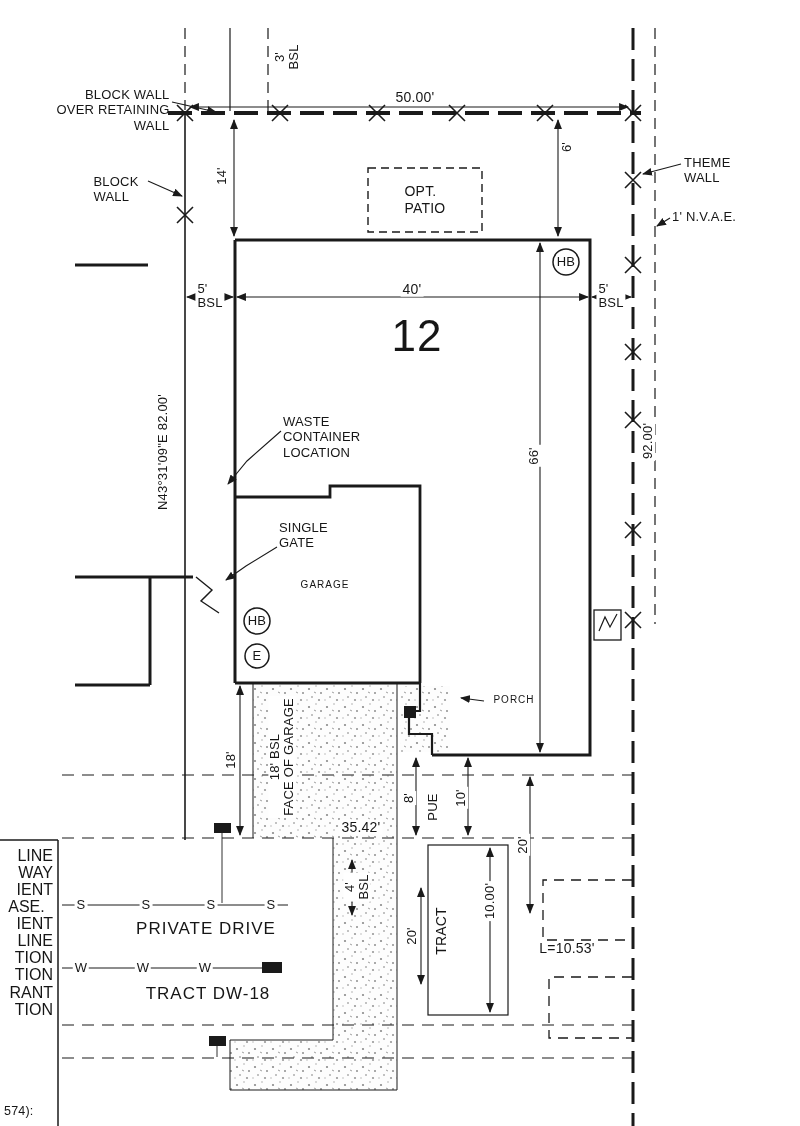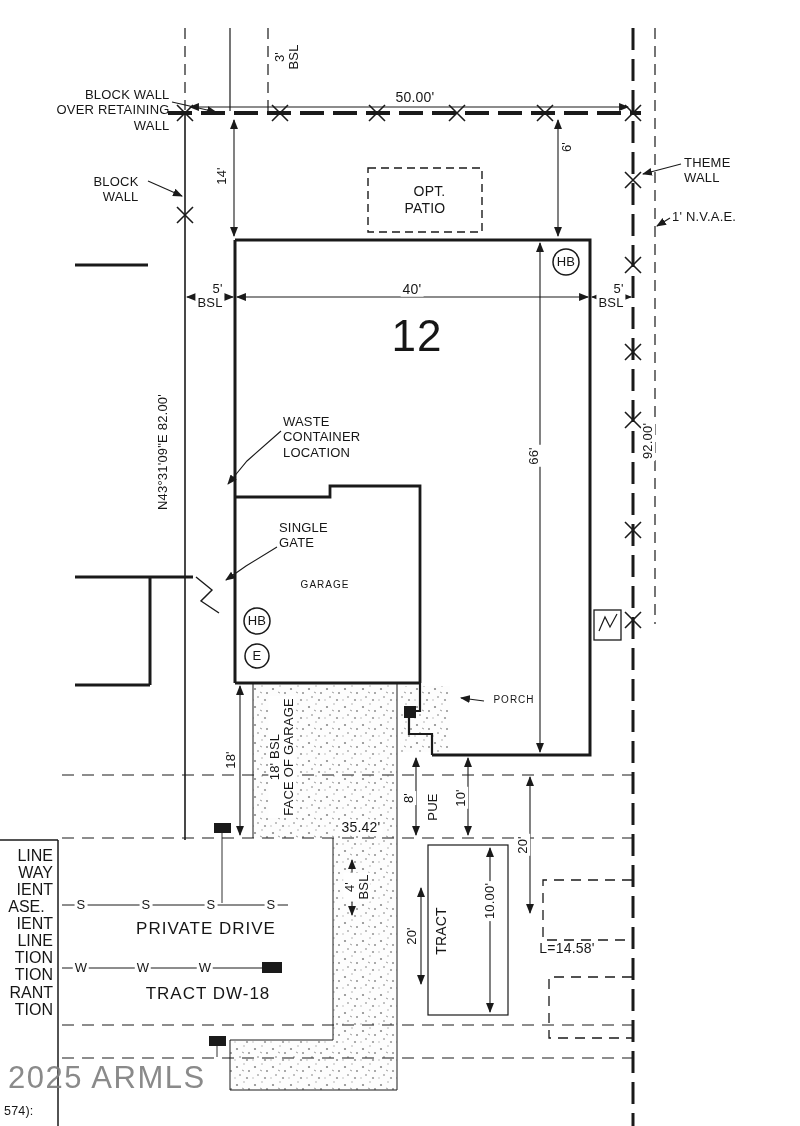--- a/index.html
+++ b/index.html
@@ -1,20 +1,20 @@
 <!DOCTYPE html>
 <html><head>
 <meta charset="utf-8">
 <style>
   html,body{margin:0;padding:0;background:#fff;}
   .canvas{position:relative;width:800px;height:1126px;background:#ffffff;overflow:hidden;
           font-family:"Liberation Sans",sans-serif;color:#161616;}
   svg{position:absolute;left:0;top:0;}
   .lbl{position:absolute;font-size:13px;line-height:1.18;white-space:pre-line;letter-spacing:.2px;color:#161616;}
-  .c{transform:translate(-50%,-50%);text-align:right;}
+  .c{transform:translate(-50%,-50%);text-align:left;}
   .cr{transform:translate(-50%,-50%) rotate(-90deg);text-align:center;}
   .bg{background:#fff;padding:0 2px;line-height:1.05;}
   .ral{text-align:right;}
   .s12{font-size:12.5px}.s14{font-size:14px}.s15{font-size:10px;letter-spacing:1px}
   .s17{font-size:17px;letter-spacing:1px}.s20{font-size:20px;letter-spacing:1px}
   .s34{font-size:44px;letter-spacing:1px}
   .lg{position:absolute;left:0;width:53px;text-align:right;font-size:16px;color:#161616;}
   .wm{position:absolute;font-size:31px;letter-spacing:1.5px;color:rgba(125,125,125,.9);
       font-family:"Liberation Sans",sans-serif;white-space:nowrap;}
 </style>
@@ -219,21 +219,21 @@
   <div class="lbl cr bg" style="left:433px;top:807px;">PUE</div>
   <div class="lbl cr bg" style="left:461px;top:798px;">10'</div>
   <div class="lbl cr bg" style="left:523px;top:845px;">20'</div>
   <div class="lbl cr bg" style="left:357px;top:887px;">4'
 BSL</div>
   <div class="lbl c s17" style="left:206px;top:929px;">PRIVATE DRIVE</div>
   <div class="lbl c s17" style="left:208px;top:994px;">TRACT DW-18</div>
   <div class="lbl cr bg" style="left:412px;top:936px;">20'</div>
   <div class="lbl cr bg s14" style="left:441px;top:931px;">TRACT</div>
   <div class="lbl cr bg" style="left:490px;top:901px;">10.00'</div>
-  <div class="lbl c s14" style="left:567px;top:948px;">L=14.58'</div>
+  <div class="lbl c s14" style="left:567px;top:948px;">L=10.53'</div>
 
   <div class="lbl c bg" style="left:81px;top:905px;">S</div>
   <div class="lbl c bg" style="left:146px;top:905px;">S</div>
   <div class="lbl c bg" style="left:211px;top:905px;">S</div>
   <div class="lbl c bg" style="left:271px;top:905px;">S</div>
   <div class="lbl c bg" style="left:81px;top:968px;">W</div>
   <div class="lbl c bg" style="left:143px;top:968px;">W</div>
   <div class="lbl c bg" style="left:205px;top:968px;">W</div>
 
   <div class="lg" style="top:847px;">LINE</div>
@@ -241,15 +241,14 @@
   <div class="lg" style="top:881px;">IENT</div>
   <div class="lg" style="top:898px;text-align:center;">ASE.</div>
   <div class="lg" style="top:915px;">IENT</div>
   <div class="lg" style="top:932px;">LINE</div>
   <div class="lg" style="top:949px;">TION</div>
   <div class="lg" style="top:966px;">TION</div>
   <div class="lg" style="top:984px;">RANT</div>
   <div class="lg" style="top:1001px;">TION</div>
   <div class="lbl s12" style="left:4px;top:1104px;">574):</div>
 
-  <div class="wm" style="left:8px;top:1060px;">2025 ARMLS</div>
 
 </div>
 
 </body></html>

